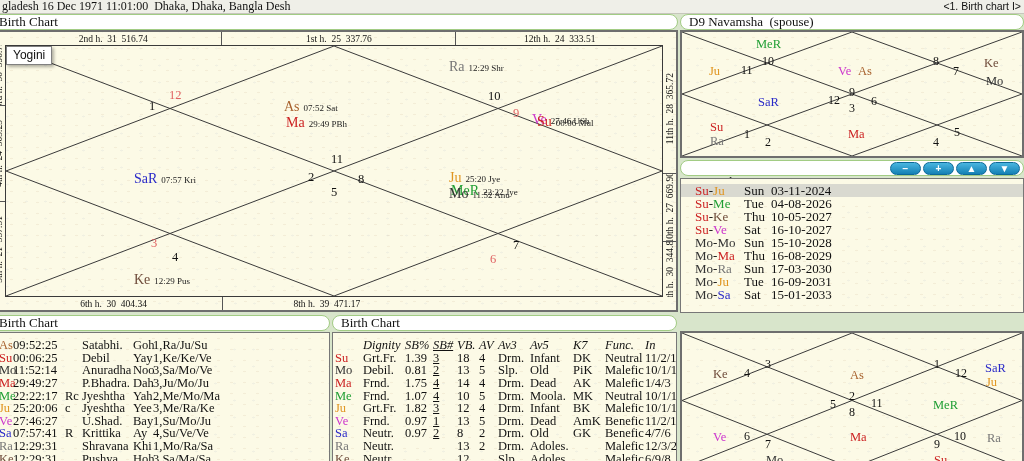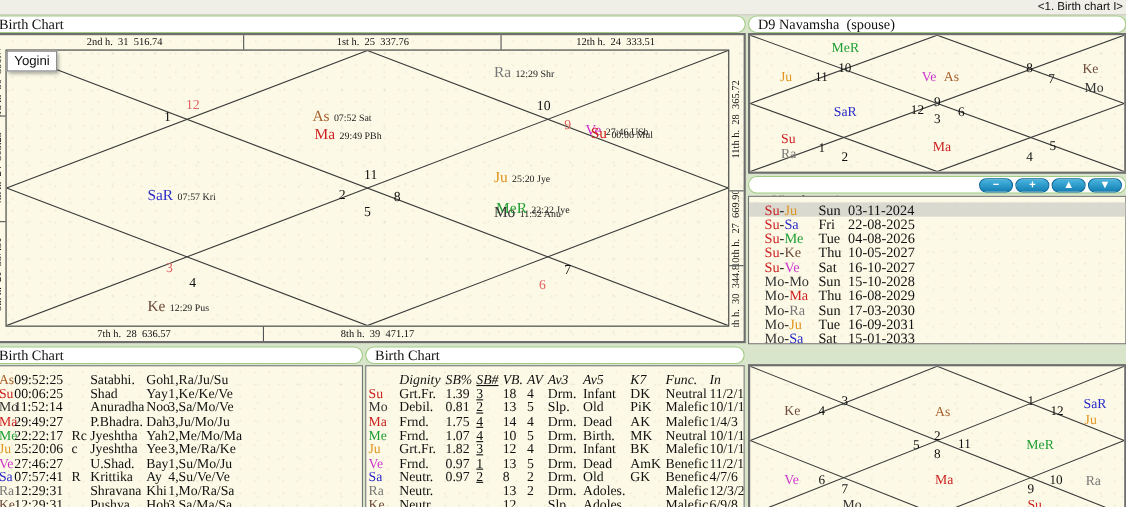--- a/index.html
+++ b/index.html
@@ -68,40 +68,41 @@
   
   .t1c0{left:8px;} .t1c1{left:22px;} .t1c2{left:74px;} .t1c3{left:91px;} .t1c4{left:142px;} .t1c5{left:162px;}
   
   .t2c0{left:2px;} .t2c1{left:30px;} .t2c2{left:72px;} .t2c3{left:100px;text-decoration:underline;} .t2c4{left:124px;}
   .t2c5{left:146px;} .t2c6{left:165px;} .t2c7{left:197px;} .t2c8{left:240px;} .t2c9{left:272px;} .t2c10{left:312px;}
 </style>
 </head>
 <body>
 
 <div id="topbar">
+  <span class="lt">gladesh 16 Dec 1971 11:01:00  Dhaka, Dhaka, Bangla Desh</span>
   <span class="rt">&lt;1. Birth chart I&gt;</span>
 </div>
 
 <div class="panel" id="panel-main">
   <div class="pill">Birth Chart</div>
   <div class="chart-body cream">
     <div class="strip" id="strip-top">
       <div class="cell w1">
           <span>2nd h.  31  516.74</span>
         </div>
       <div class="cell w2">
           <span>1st h.  25  337.76</span>
         </div>
       <div class="cell w3">
           <span>12th h.  24  333.51</span>
         </div>
     </div>
     <div class="strip" id="strip-bottom">
-      <div class="cell w2">
-          <span>7th h.  28  636.57</span>
+      <div class="cell w1">
+          <span>6th h.  30  404.34</span>
         </div>
       <div class="cell w3">
           <span>8th h.  39  471.17</span>
         </div>
     </div>
     <div class="strip" id="strip-left">
       <div class="cell hl1">
           <span class="vtext">3rd h.  30  390.79</span>
         </div>
       <div class="cell hl2">
@@ -165,21 +166,21 @@
           <span class="pdetail">27:46 USh</span>
         </div>
           <div class="planet" style="left: 531px; top: 68px;">
           <span class="pname" style="color: rgb(204, 34, 34);">Su</span>
           <span class="pdetail">00:06 Mul</span>
         </div>
           <div class="planet" style="left: 128px; top: 125px;">
           <span class="pname" style="color: rgb(42, 42, 200);">SaR</span>
           <span class="pdetail">07:57 Kri</span>
         </div>
-          <div class="planet" style="left: 443px; top: 108px;">
+          <div class="planet" style="left: 443px; top: 124px;">
           <span class="pname" style="color: rgb(224, 149, 32);">Ju</span>
           <span class="pdetail">25:20 Jye</span>
         </div>
           <div class="planet" style="left: 445px; top: 137px;">
           <span class="pname" style="color: rgb(31, 158, 51);">MeR</span>
           <span class="pdetail">22:22 Jye</span>
         </div>
           <div class="planet" style="left: 443px; top: 140px;">
           <span class="pname" style="color: rgb(51, 51, 51);">Mo</span>
           <span class="pdetail">11:52 Anu</span>
@@ -268,25 +269,20 @@
   </div>
   <div class="cream" id="vim-body">
     <div>
 
     <div class="vim-row">
         <span class="pair"><span style="color: rgb(204, 34, 34);">Su</span>-<span style="color: rgb(224, 149, 32);">Ju</span></span>
         <span class="day">Sun</span>
         <span class="date">03-11-2024</span>
       </div>
         <div class="vim-row">
-        <span class="pair"><span style="color: rgb(204, 34, 34);">Su</span>-<span style="color: rgb(42, 42, 200);">Sa</span></span>
-        <span class="day">Fri</span>
-        <span class="date">22-08-2025</span>
-      </div>
-        <div class="vim-row">
         <span class="pair"><span style="color: rgb(204, 34, 34);">Su</span>-<span style="color: rgb(31, 158, 51);">Me</span></span>
         <span class="day">Tue</span>
         <span class="date">04-08-2026</span>
       </div>
         <div class="vim-row">
         <span class="pair"><span style="color: rgb(204, 34, 34);">Su</span>-<span style="color: rgb(110, 75, 58);">Ke</span></span>
         <span class="day">Thu</span>
         <span class="date">10-05-2027</span>
       </div>
         <div class="vim-row">
@@ -333,21 +329,21 @@
         <span class="t1c1">09:52:25</span>
         <span class="t1c2"></span>
         <span class="t1c3">Satabhi.</span>
         <span class="t1c4">Goh</span>
         <span class="t1c5">1,Ra/Ju/Su</span>
       </div>
         <div class="trow">
         <span class="t1c0" style="color: rgb(204, 34, 34);">Su</span>
         <span class="t1c1">00:06:25</span>
         <span class="t1c2"></span>
-        <span class="t1c3">Shad</span>
+        <span class="t1c3">Debil</span>
         <span class="t1c4">Yay</span>
         <span class="t1c5">1,Ke/Ke/Ve</span>
       </div>
         <div class="trow">
         <span class="t1c0" style="color: rgb(51, 51, 51);">Mo</span>
         <span class="t1c1">11:52:14</span>
         <span class="t1c2"></span>
         <span class="t1c3">Anuradha</span>
         <span class="t1c4">Noo</span>
         <span class="t1c5">3,Sa/Mo/Ve</span>
@@ -469,21 +465,21 @@
         <span class="t2c10">1/4/3</span>
       </div>
         <div class="trow">
         <span class="t2c0" style="color: rgb(31, 158, 51);">Me</span>
         <span class="t2c1">Frnd.</span>
         <span class="t2c2">1.07</span>
         <span class="t2c3">4</span>
         <span class="t2c4">10</span>
         <span class="t2c5">5</span>
         <span class="t2c6">Drm.</span>
-        <span class="t2c7">Birth.</span>
+        <span class="t2c7">Moola.</span>
         <span class="t2c8">MK</span>
         <span class="t2c9">Neutral</span>
         <span class="t2c10">10/1/1</span>
       </div>
         <div class="trow">
         <span class="t2c0" style="color: rgb(224, 149, 32);">Ju</span>
         <span class="t2c1">Grt.Fr.</span>
         <span class="t2c2">1.82</span>
         <span class="t2c3">3</span>
         <span class="t2c4">12</span>

